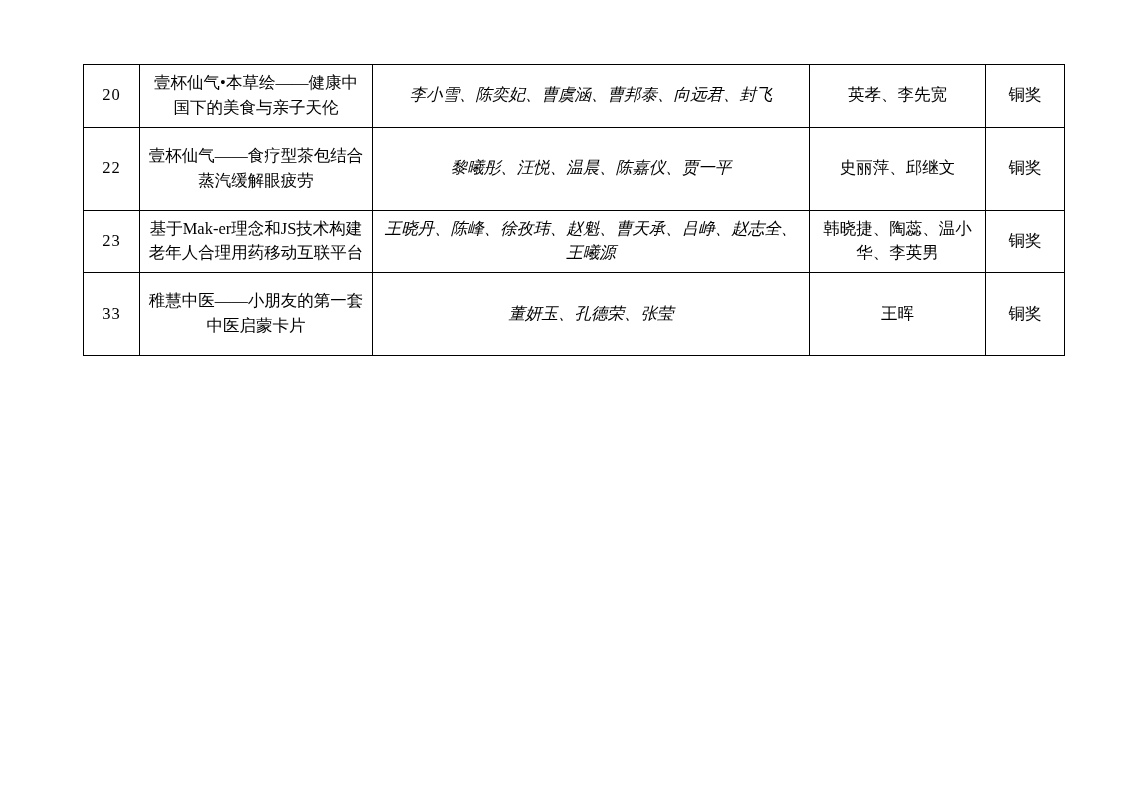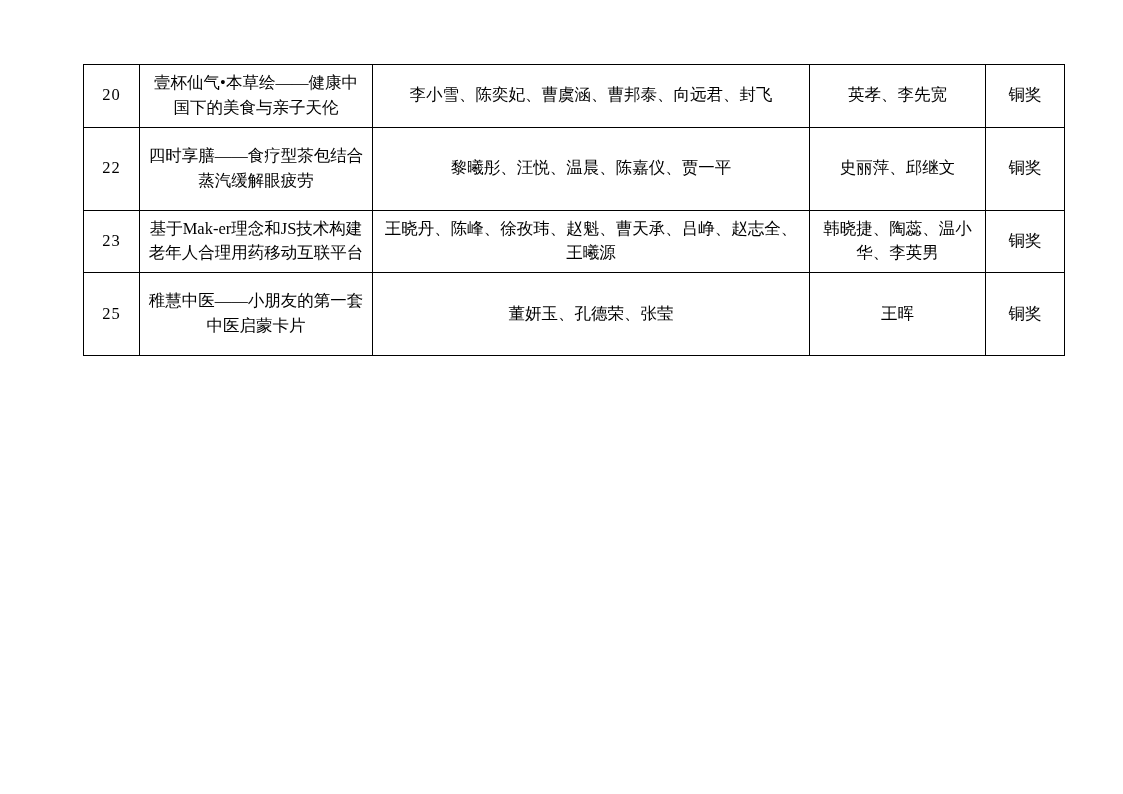--- a/index.html
+++ b/index.html
@@ -52,20 +52,21 @@
   td.no-cell {
     font-family: "Liberation Serif", "DejaVu Serif", serif;
     font-size: 17px;
     letter-spacing: 1px;
   }
   td.name-cell {
     text-align: center;
   }
   td.mem-cell {
     text-align: center;
+    font-style: italic;
   }
   td.adv-cell {
     text-align: center;
   }
   td.award-cell {
     text-align: center;
     white-space: nowrap;
   }
   .row-tall td { height: 70px; }
 </style>
@@ -85,34 +86,34 @@
       <tbody>
         <tr>
           <td class="no-cell">20</td>
           <td class="name-cell">壹杯仙气•本草绘——健康中国下的美食与亲子天伦</td>
           <td class="mem-cell">李小雪、陈奕妃、曹虞涵、曹邦泰、向远君、封飞</td>
           <td class="adv-cell">英孝、李先宽</td>
           <td class="award-cell">铜奖</td>
         </tr>
         <tr class="row-tall">
           <td class="no-cell">22</td>
-          <td class="name-cell">四时享膳——食疗型茶包结合蒸汽缓解眼疲劳</td>
+          <td class="name-cell">壹杯仙气——食疗型茶包结合蒸汽缓解眼疲劳</td>
           <td class="mem-cell">黎曦彤、汪悦、温晨、陈嘉仪、贾一平</td>
           <td class="adv-cell">史丽萍、邱继文</td>
           <td class="award-cell">铜奖</td>
         </tr>
         <tr>
           <td class="no-cell">23</td>
           <td class="name-cell">基于Mak-er理念和JS技术构建老年人合理用药移动互联平台</td>
           <td class="mem-cell">王晓丹、陈峰、徐孜玮、赵魁、曹天承、吕峥、赵志全、王曦源</td>
           <td class="adv-cell">韩晓捷、陶蕊、温小华、李英男</td>
           <td class="award-cell">铜奖</td>
         </tr>
         <tr class="row-tall">
-          <td class="no-cell">25</td>
+          <td class="no-cell">33</td>
           <td class="name-cell">稚慧中医——小朋友的第一套中医启蒙卡片</td>
           <td class="mem-cell">董妍玉、孔德荣、张莹</td>
           <td class="adv-cell">王晖</td>
           <td class="award-cell">铜奖</td>
         </tr>
       </tbody>
     </table>
   </div>
 </div>
 

